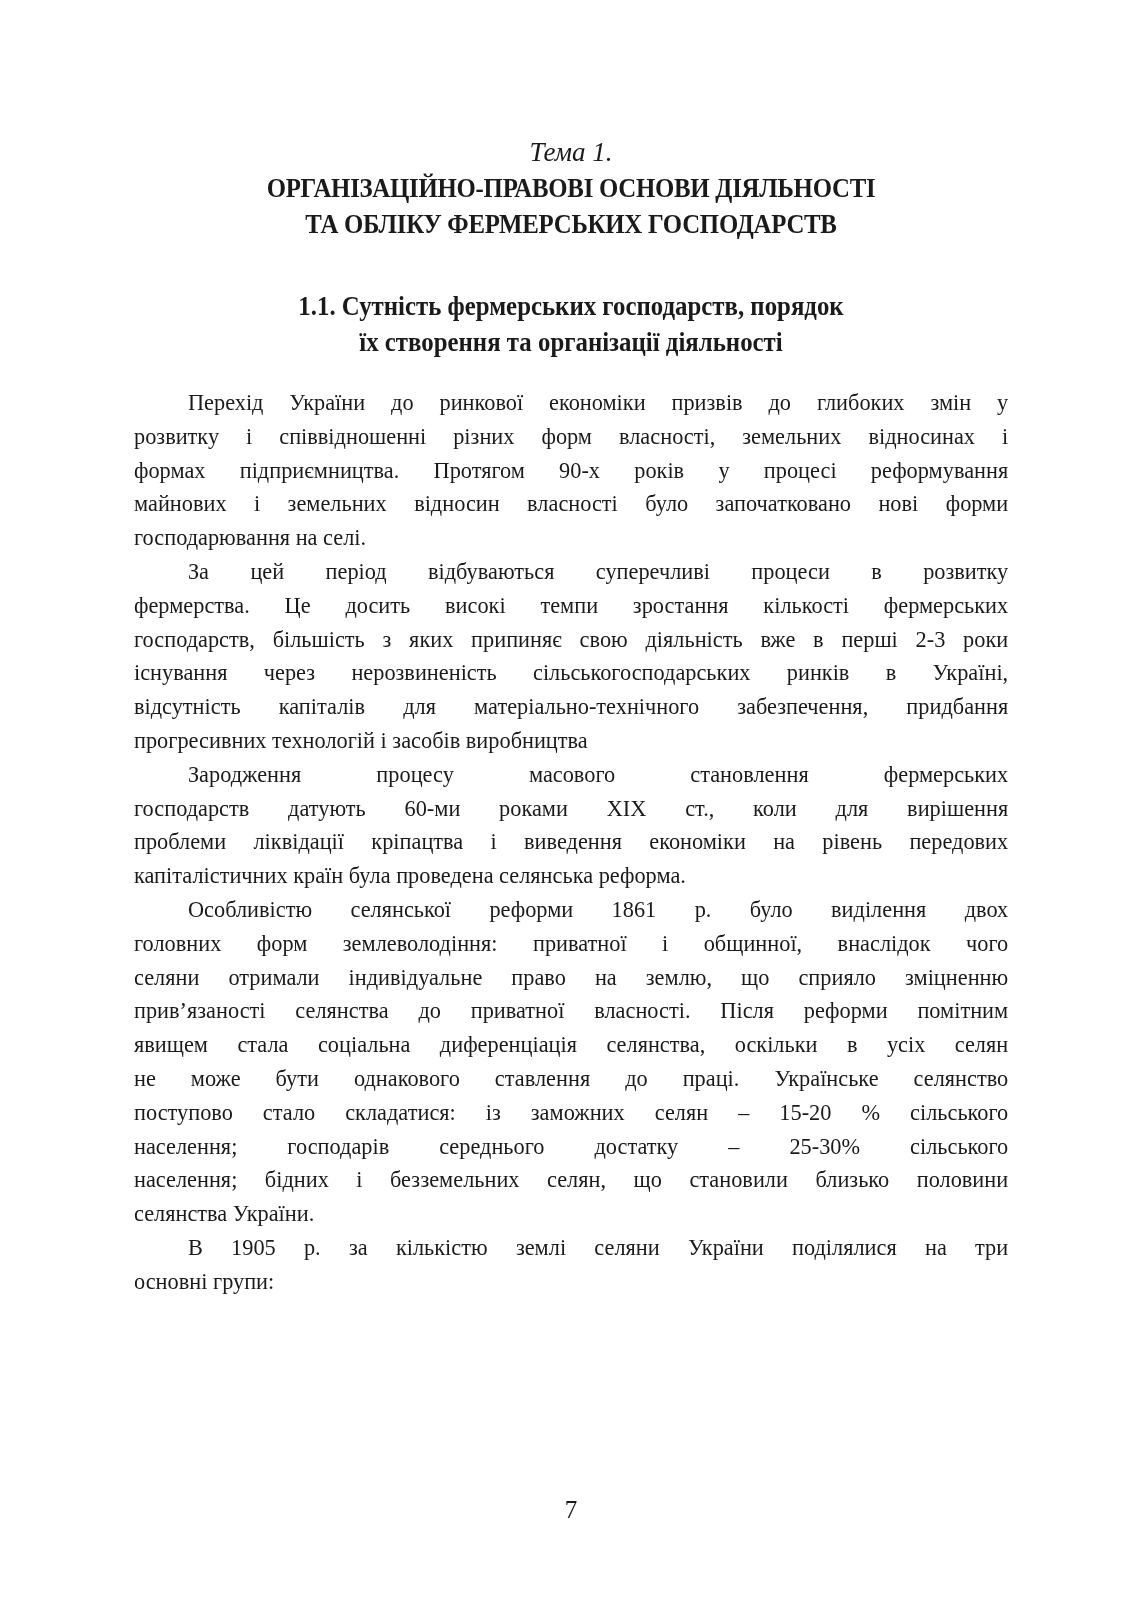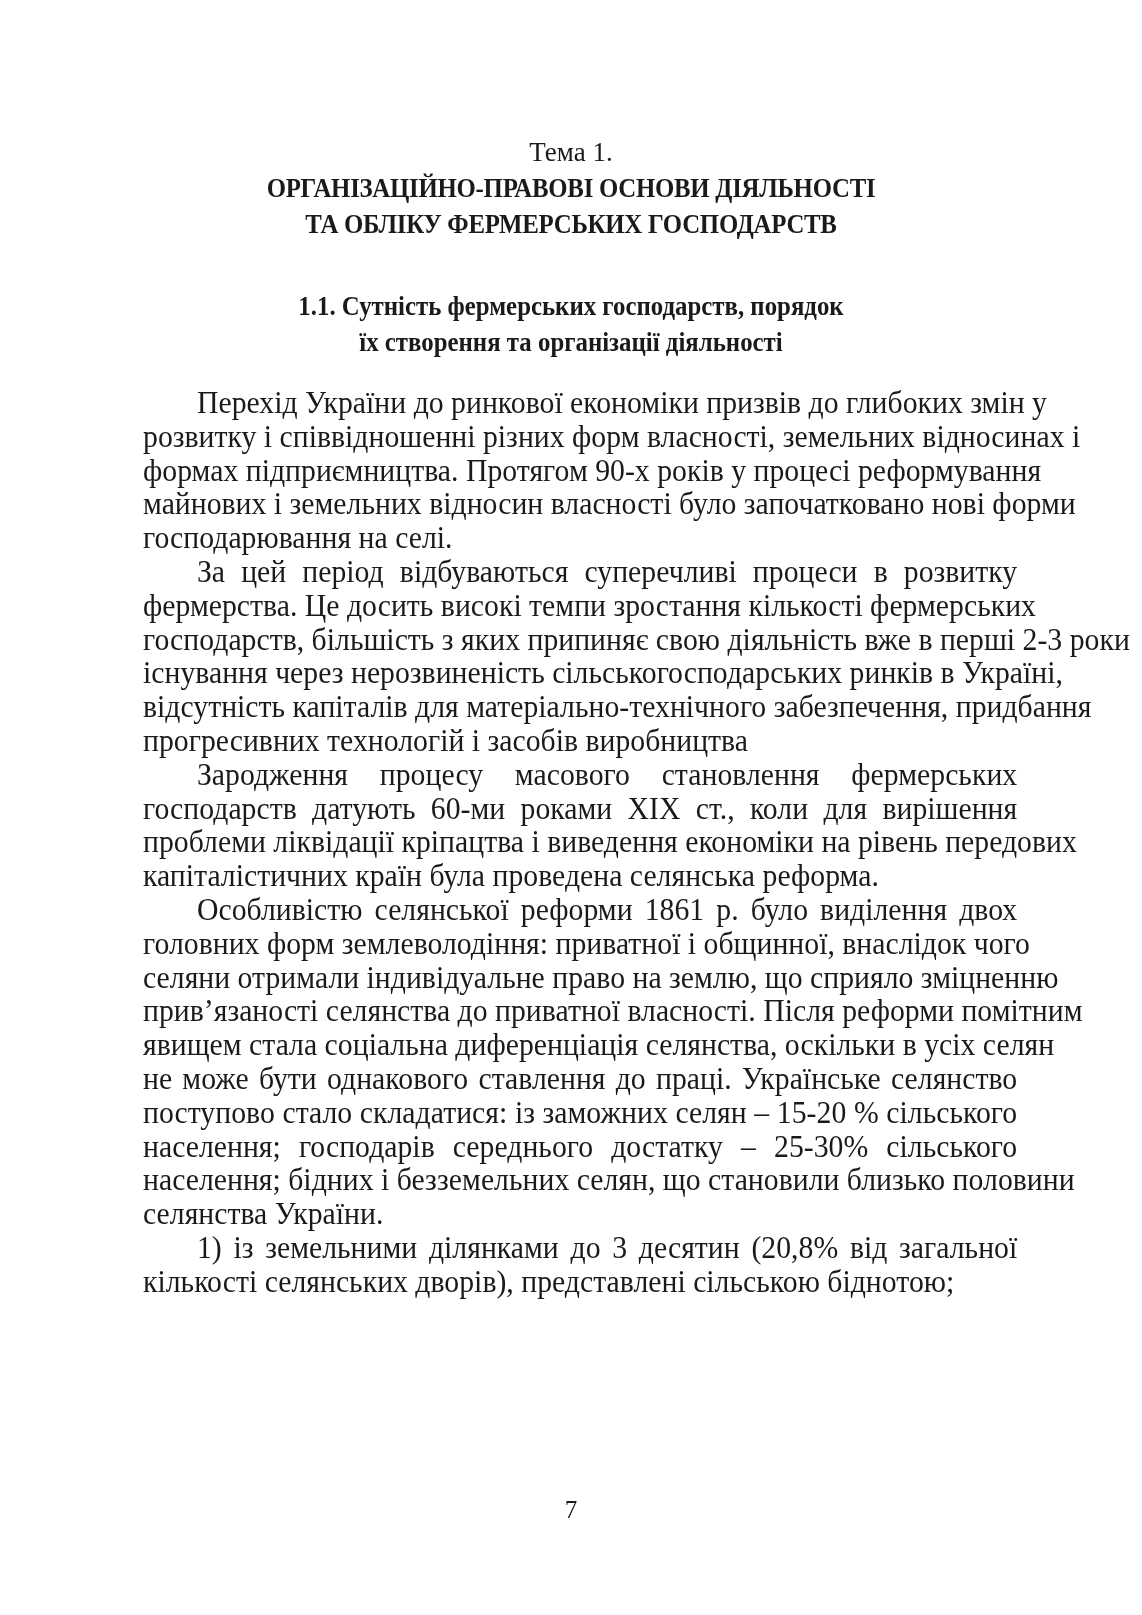--- a/index.html
+++ b/index.html
@@ -3,36 +3,35 @@
   <meta charset="utf-8">
   <style>
     html, body { margin: 0; padding: 0; background: #ffffff; }
     body {
       width: 1142px; height: 1615px; position: relative; overflow: hidden;
       font-family: "Liberation Serif", "DejaVu Serif", serif; color: #1a1a1a;
     }
     .page { position: absolute; left: 0; top: 0; width: 1142px; height: 1615px; }
     .topic {
       position: absolute; left: 0; width: 1142px; top: 136px;
-      text-align: center; font-size: 27px; line-height: 32px;
+      text-align: center; font-style: italic; font-size: 27px; line-height: 32px;
     }
     .title {
       position: absolute; left: 0; width: 1142px; top: 170px;
       text-align: center; font-weight: bold; font-size: 27px; line-height: 36px;
       letter-spacing: -0.3px; transform: scaleX(0.92); transform-origin: center top;
     }
     .subtitle {
       position: absolute; left: 0; width: 1142px; top: 288px;
       text-align: center; font-weight: bold; font-size: 27px; line-height: 36px;
       transform: scaleX(0.92); transform-origin: center top;
     }
     .body {
       position: absolute; left: 134px; width: 875px; top: 386px;
-      font-size: 32px;
-      margin-left: 9px;
+      font-size: 24px;
     }
     .line {
       height: 33.8px; line-height: 33.8px; white-space: nowrap;
       text-align: justify; text-align-last: justify; overflow: visible;
       transform: scaleX(0.93); transform-origin: left center; width: 940px;
     }
     .line.last { text-align-last: left; }
     .line.indent { padding-left: 58px; width: 882px; }
     .page-number {
       position: absolute; left: 0; width: 1142px; top: 1495px;
@@ -88,23 +87,23 @@
       <div class="line">селяни отримали індивідуальне право на землю, що сприяло зміцненню</div>
       <div class="line">прив’язаності селянства до приватної власності. Після реформи помітним</div>
       <div class="line">явищем стала соціальна диференціація селянства, оскільки в усіх селян</div>
       <div class="line">не може бути однакового ставлення до праці. Українське селянство</div>
       <div class="line">поступово стало складатися: із заможних селян – 15-20 % сільського</div>
       <div class="line">населення; господарів середнього достатку – 25-30% сільського</div>
       <div class="line">населення; бідних і безземельних селян, що становили близько половини</div>
       <div class="line last">селянства України.</div>
     </div>
 
+    <div>
+      <div class="line indent">В 1905 р. за кількістю землі селяни України поділялися на три</div>
+      <div class="line last">основні групи:</div>
+    </div>
 
-    <div>
-      <div class="line indent">1) із земельними ділянками до 3 десятин (20,8% від загальної</div>
-      <div class="line last">кількості селянських дворів), представлені сільською біднотою;</div>
-    </div>
 
 
   </div>
 
   <div class="page-number">7</div>
 </div>
 
 </body></html>

